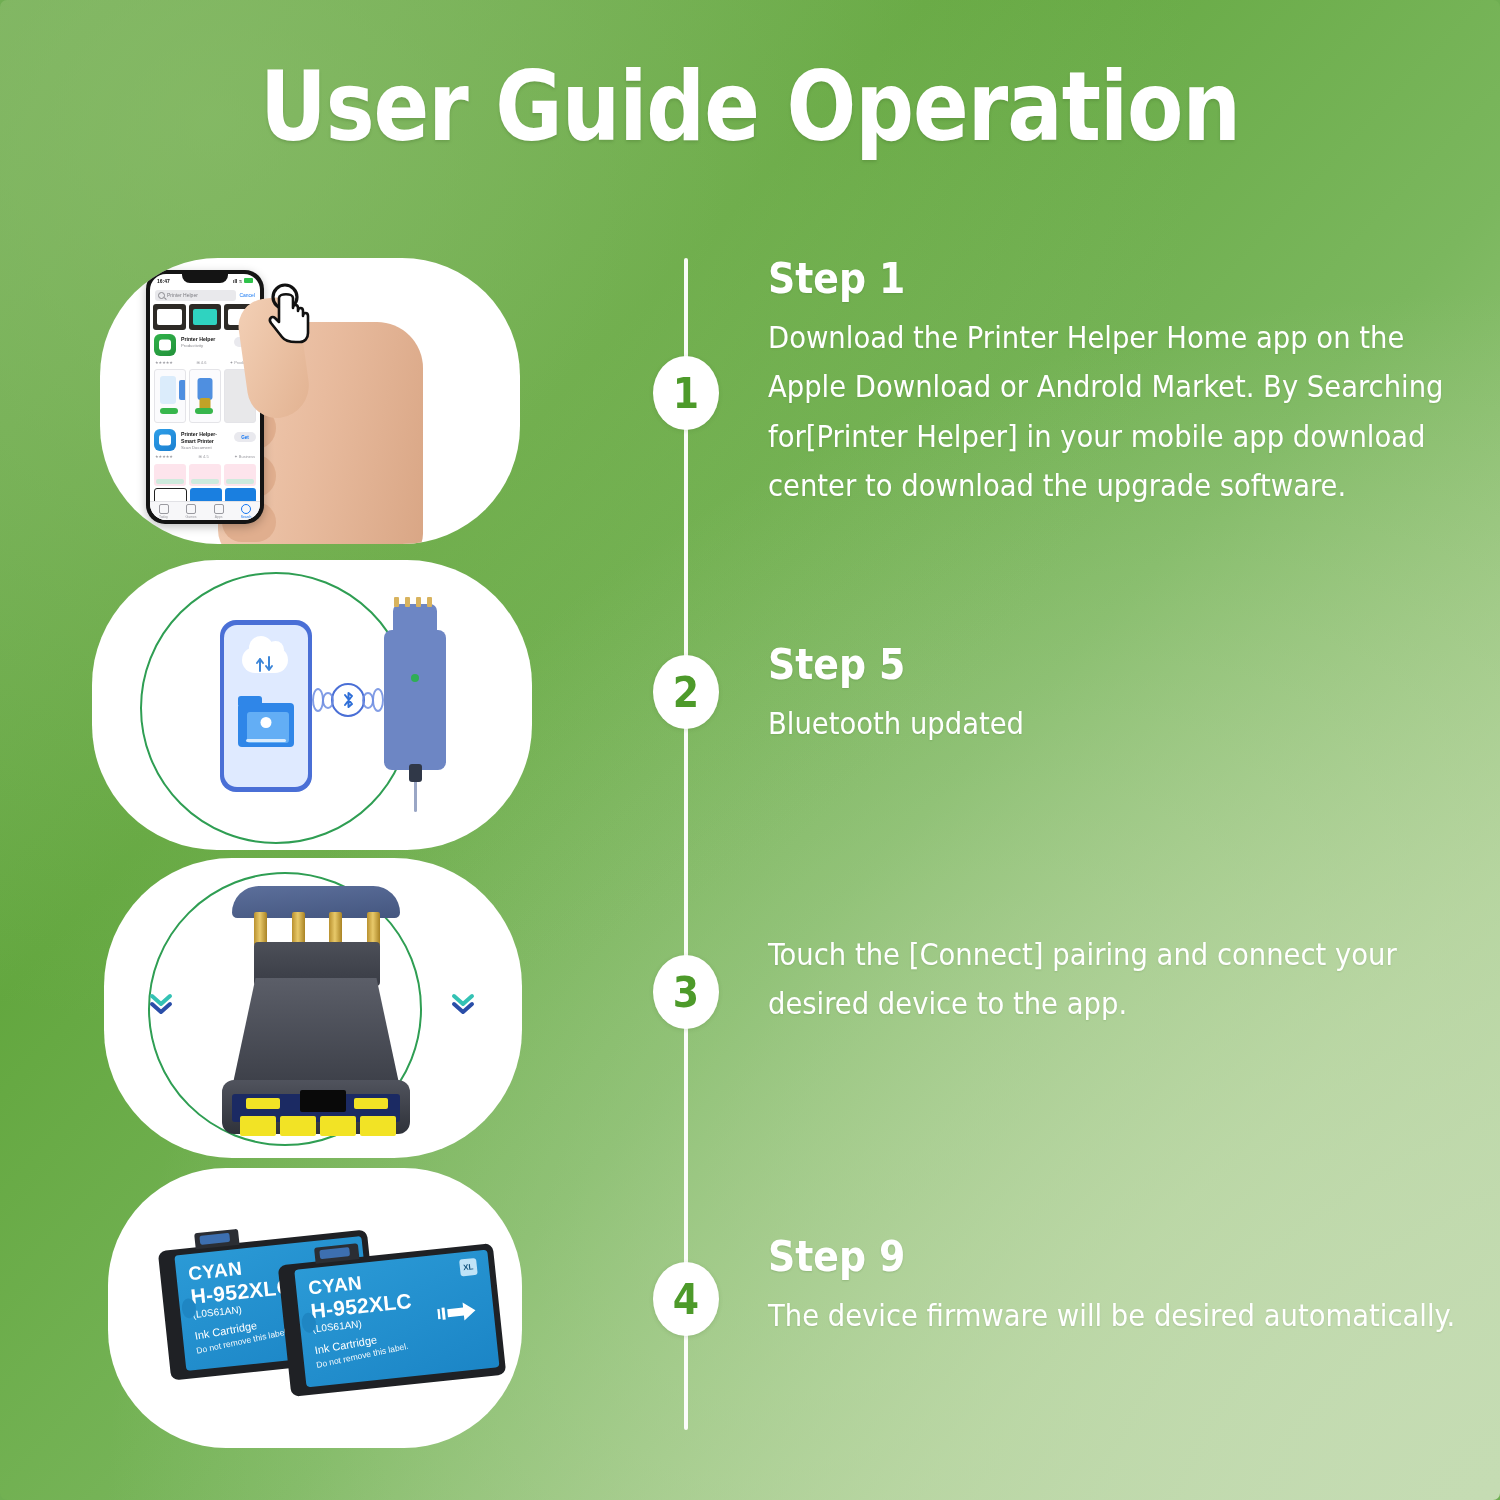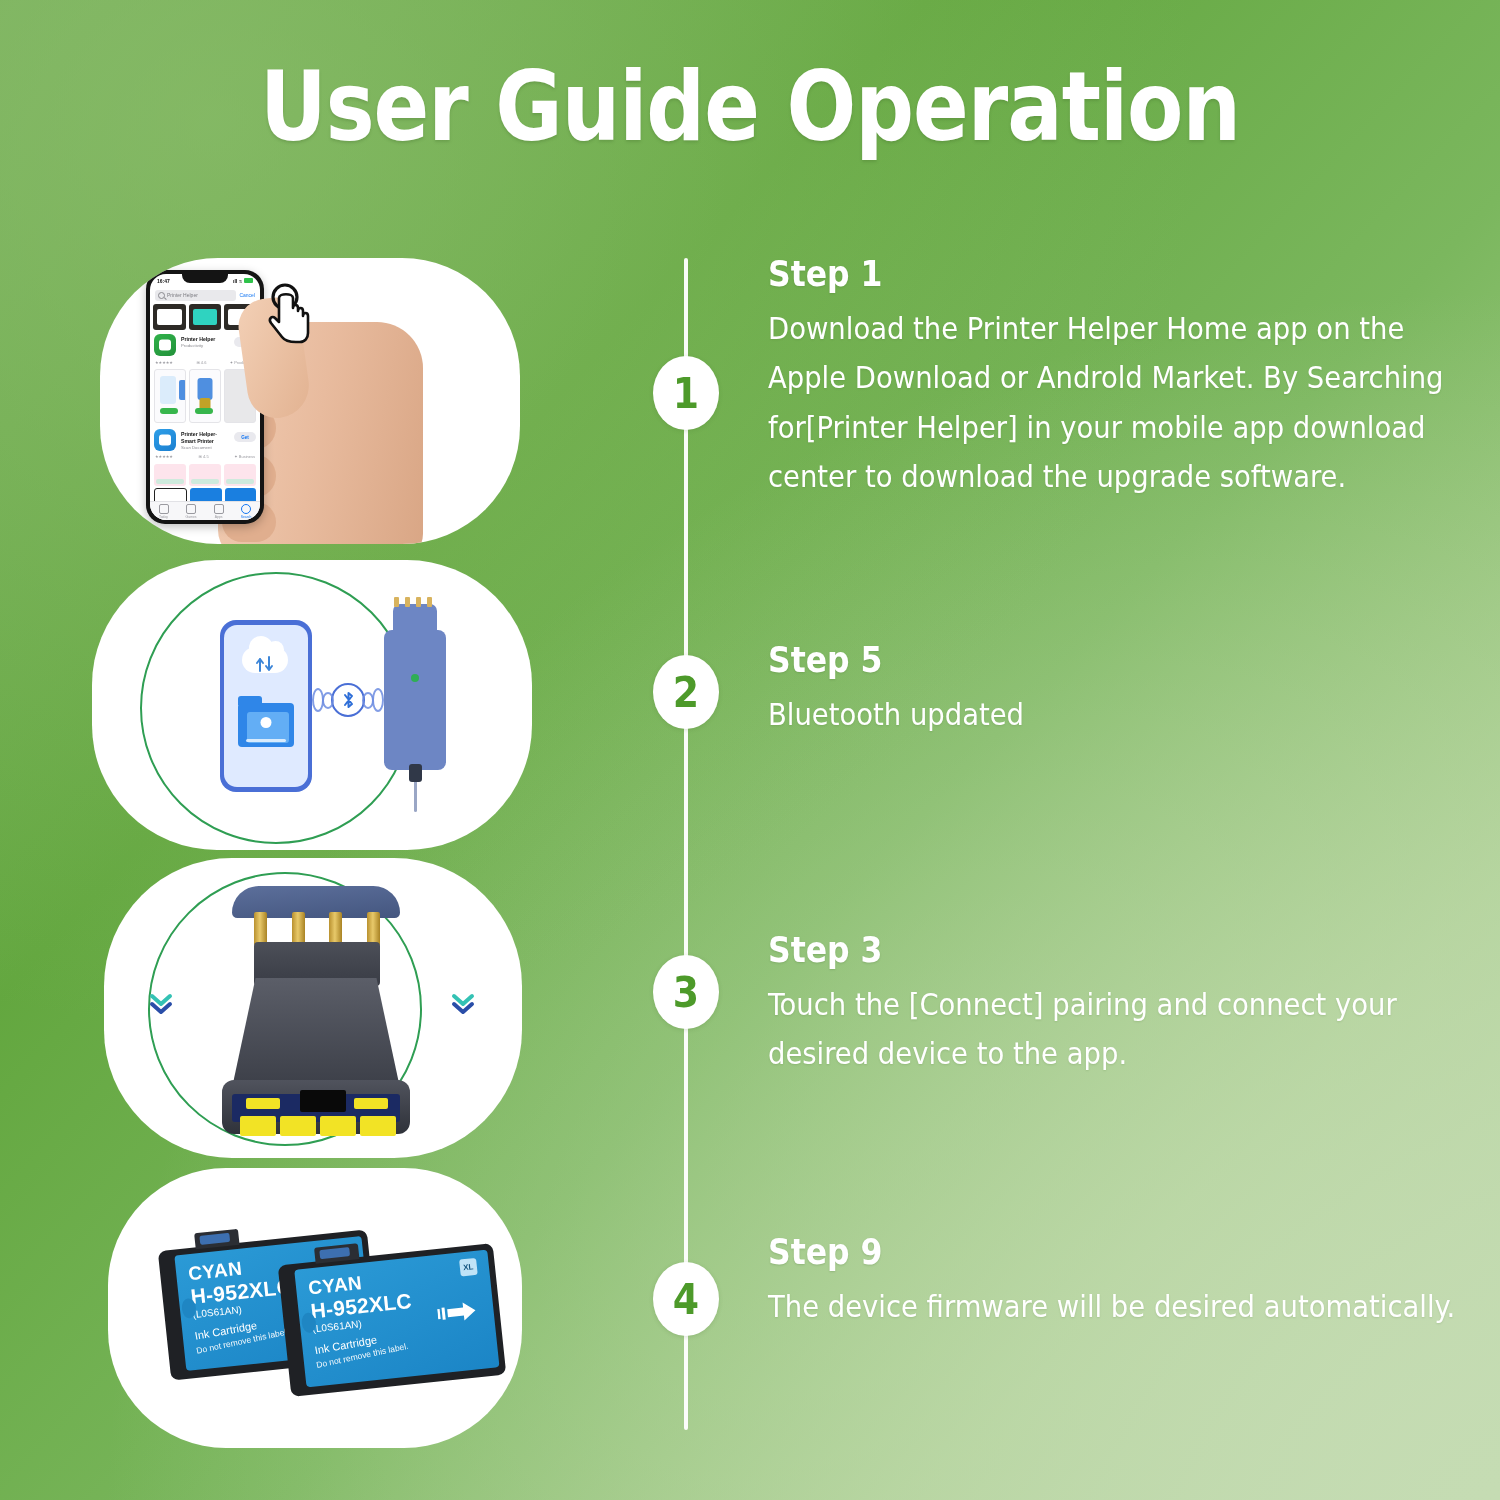--- a/index.html
+++ b/index.html
@@ -7,20 +7,21 @@
     width:1500px;height:1500px;overflow:hidden;
     font-family:"Liberation Sans","DejaVu Sans",sans-serif;
     background:#6fae52;
   }
   #page{
     position:relative;width:1500px;height:1500px;
     background:
       radial-gradient(ellipse 120% 110% at 14% 8%, rgba(150,195,118,0.55) 0%, rgba(150,195,118,0.0) 55%),
       radial-gradient(ellipse 150% 130% at 100% 100%, #c5dcb3 0%, rgba(197,220,179,0.0) 62%),
       linear-gradient(133deg, #73ae56 0%, #63a73f 32%, #7bb75e 58%, #a8ce8d 80%, #c2d9b0 100%);
+    border-radius: 7px;
   }
 
   
   .title{
     position:absolute;left:0;top:56px;width:1500px;text-align:center;
     color:#ffffff;font-size:97px;line-height:1.05;font-weight:bold;
     letter-spacing:-1px;
     font-family:"DejaVu Sans Condensed","Liberation Sans",sans-serif;
     transform:scaleX(0.94);transform-origin:50% 50%;
     text-shadow:0 2px 3px rgba(60,100,40,0.25);
@@ -37,21 +38,21 @@
     background:#ffffff;border-radius:50%;
     display:flex;align-items:center;justify-content:center;
     color:#4d9a2a;font-size:42px;font-weight:bold;
     font-family:"DejaVu Sans Condensed","Liberation Sans",sans-serif;
     box-shadow:0 1px 4px rgba(60,100,40,0.18);
   }
 
   
   .step-text{position:absolute;left:768px;width:690px;color:#ffffff;}
   .step-head{
-    font-size:35px;font-weight:bold;margin-bottom:10px;
+    font-size:42px;font-weight:bold;margin-bottom:10px;
     font-family:"DejaVu Sans Condensed","Liberation Sans",sans-serif;
     text-shadow:0 1px 2px rgba(60,100,40,0.22);
   }
   .step-body{
     font-size:30.5px;line-height:1.62;font-weight:400;
     font-family:"DejaVu Sans Condensed","Liberation Sans",sans-serif;
     text-shadow:0 1px 2px rgba(60,100,40,0.16);
   }
 
   
@@ -503,21 +504,20 @@
   </div>
 
   <div class="badge" style="top:655px">2</div>
   <div class="step-text" style="top:640px">
     <div class="step-head">Step 5</div>
     <div class="step-body">Bluetooth updated</div>
   </div>
 
   <div class="badge" style="top:955px">3</div>
   <div class="step-text" style="top:930px">
-    <div class="step-head">Step 3</div>
     <div class="step-body">Touch the [Connect] pairing and connect your desired device to the app.</div>
   </div>
 
   <div class="badge" style="top:1262px">4</div>
   <div class="step-text" style="top:1232px">
     <div class="step-head">Step 9</div>
     <div class="step-body">The device firmware will be desired automatically.</div>
   </div>
 
 </div>

